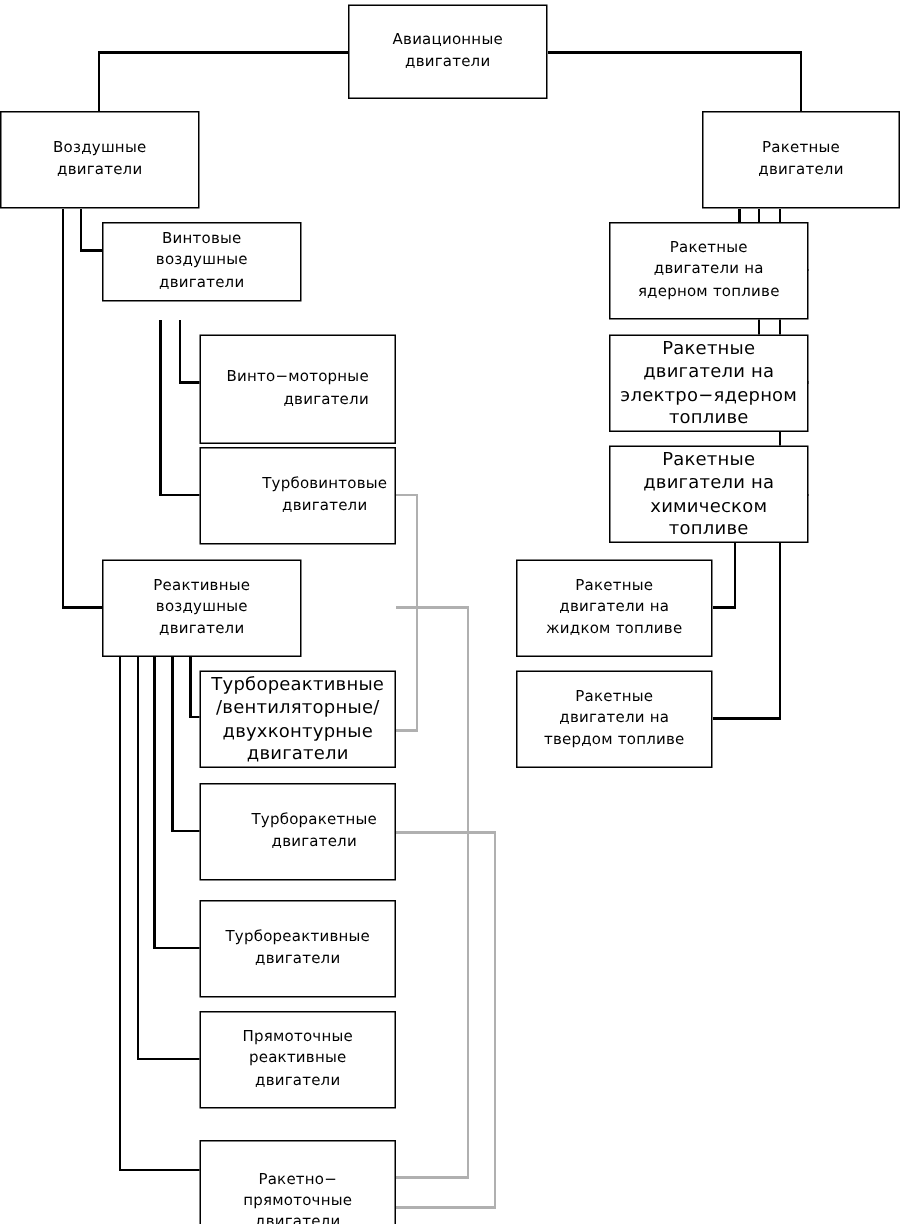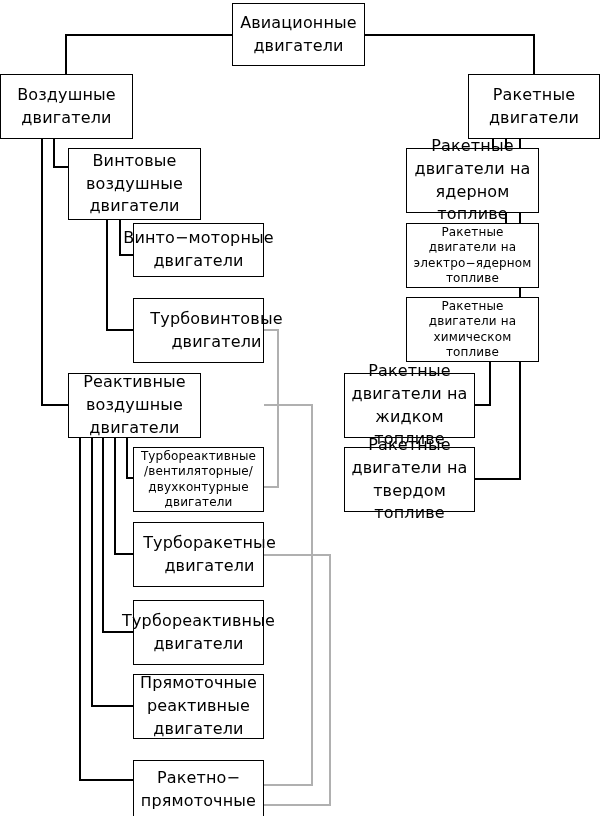--- a/index.html
+++ b/index.html
@@ -28,21 +28,21 @@
   }
   .node {
     position: absolute;
     box-sizing: border-box;
     border: 1.6px solid #000000;
     background: #ffffff;
     display: flex;
     align-items: center;
     justify-content: center;
     text-align: center;
-    font-size: 16px;
+    font-size: 10px;
     line-height: 1.42;
     color: #000000;
     letter-spacing: 0.15px;
     padding: 2px 4px;
     white-space: pre-line;
   }
 </style>
 </head>
 <body>
 
@@ -89,24 +89,24 @@
       <path d="M330,555 L330,805"></path>
     </g>
   </svg>
 
   <div class="node" style="left:232px; top:3px;   width:133px; height:63px;">Авиационные
 двигатели</div>
   <div class="node" style="left:0px;   top:74px;  width:133px; height:65px;">Воздушные
 двигатели</div>
   <div class="node" style="left:468px; top:74px;  width:132px; height:65px;">Ракетные
 двигатели</div>
-  <div class="node" style="left:68px;  top:148px; width:133px; height:72px;">Винтовые
+  <div class="node" style="left:68px;  top:148px; width:133px; height:53px;">Винтовые
 воздушные
 двигатели</div>
-  <div class="node" style="left:133px; top:223px; width:131px; height:54px;">Винто−моторные
+  <div class="node" style="left:133px; top:223px; width:131px; height:73px;text-align:right;">Винто−моторные
 двигатели</div>
   <div class="node" style="left:133px; top:298px; width:131px; height:65px;padding-left:40px;">Турбовинтовые
 двигатели</div>
   <div class="node" style="left:68px;  top:373px; width:133px; height:65px;">Реактивные
 воздушные
 двигатели</div>
   <div class="node" style="left:133px; top:447px; width:131px; height:65px; font-size:12px; line-height:1.28;">Турбореактивные
 /вентиляторные/
 двухконтурные
 двигатели</div>

